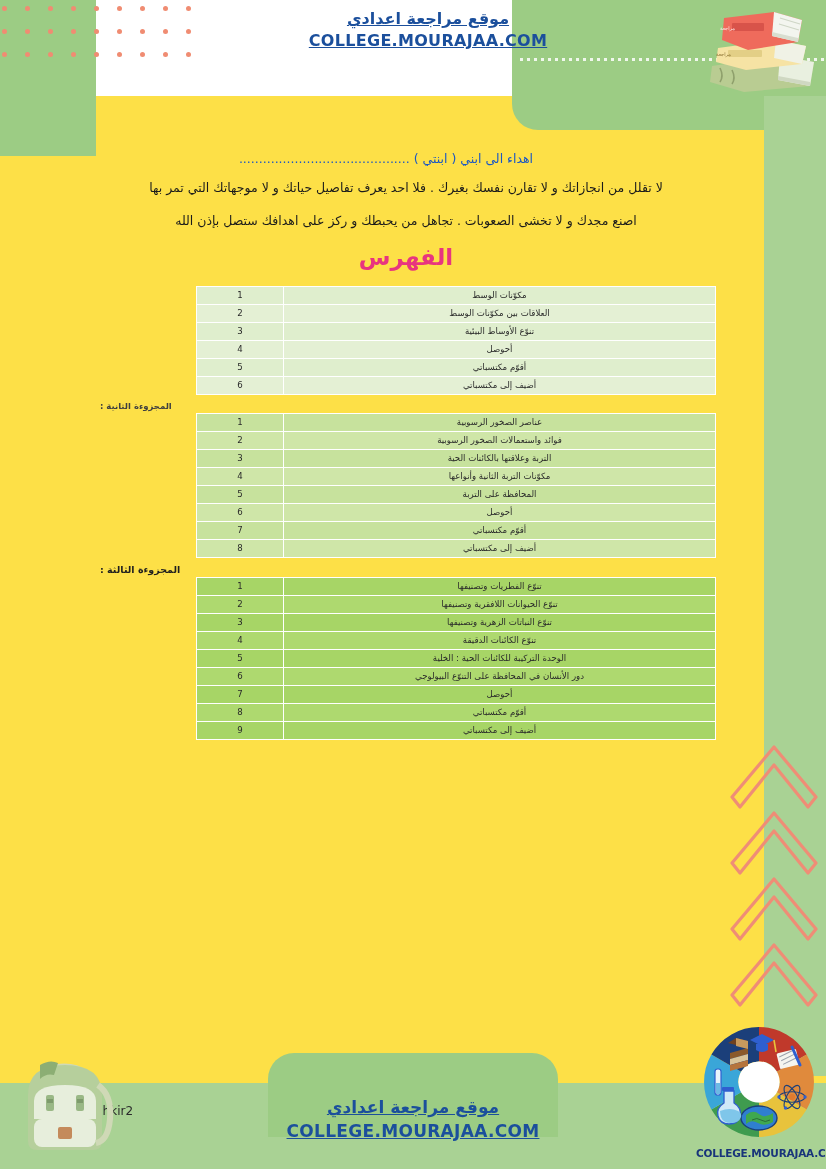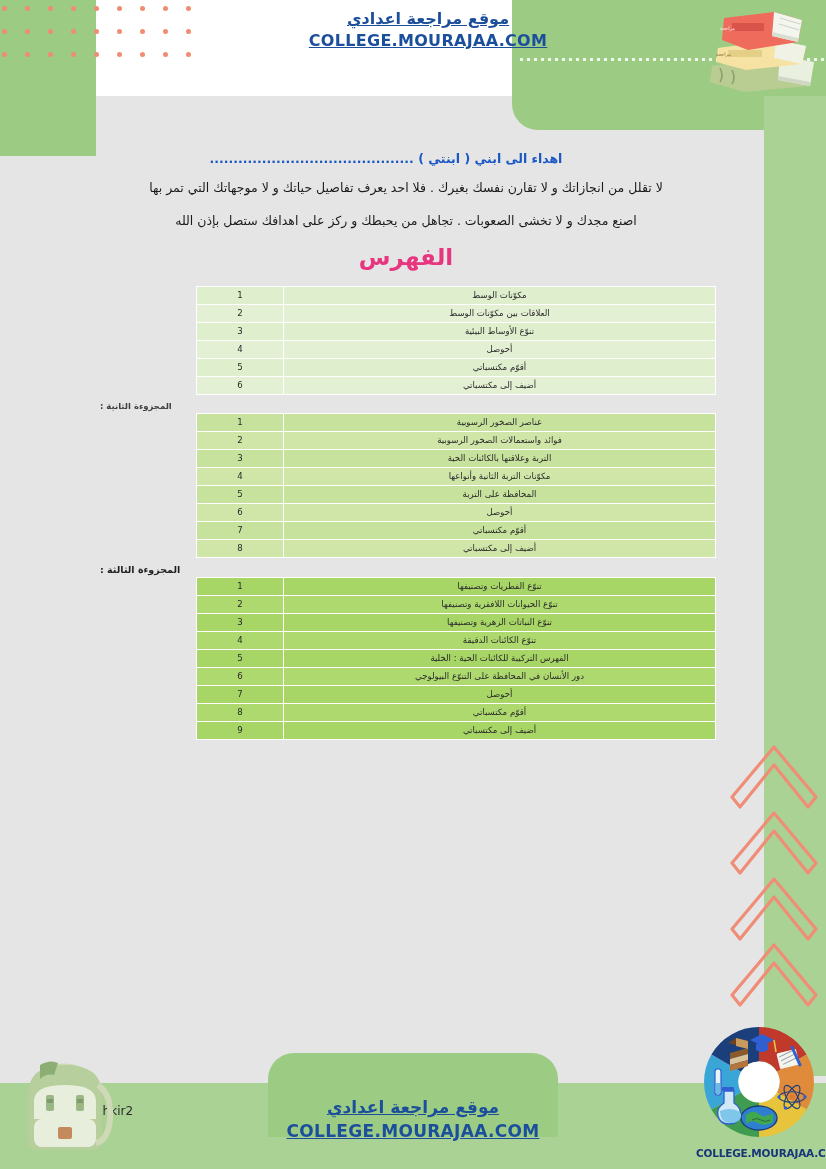--- a/index.html
+++ b/index.html
@@ -12,21 +12,21 @@
     height: 1169px;
     position: relative;
     overflow: hidden;
     font-family: "DejaVu Sans", "Liberation Sans", sans-serif;
   }
 
   
   .page {
     position: absolute;
     inset: 0;
-    background: #e5e5e5;
+    background: #fde047;
   }
 
   
   .top-band {
     position: absolute;
     left: 0; top: 0;
     width: 826px; height: 96px;
     background: #9ccc84;
   }
   .band-white-left {
@@ -113,21 +113,20 @@
     width: 620px;
     direction: rtl;
   }
   .dedication-head {
     font-size: 12.5px;
     color: #1a57c4;
     text-align: center;
     margin: 0 0 9px 0;
     line-height: 1.5;
     padding-right: 40px;
-    font-weight: bold;
   }
   .ded-dots {
     letter-spacing: 1.2px;
     color: #1a57c4;
   }
   .ded-line {
     font-size: 12.5px;
     color: #1b1b1b;
     text-align: center;
     margin: 0 0 13px 0;
@@ -443,21 +442,21 @@
           </tr>
           <tr>
             <td class="toc-label">تنوّع النباتات الزهرية وتصنيفها</td>
             <td class="toc-num">3</td>
           </tr>
           <tr>
             <td class="toc-label">تنوّع الكائنات الدقيقة</td>
             <td class="toc-num">4</td>
           </tr>
           <tr>
-            <td class="toc-label">الفهرس التركيبة للكائنات الحية : الخلية</td>
+            <td class="toc-label">الوحدة التركيبة للكائنات الحية : الخلية</td>
             <td class="toc-num">5</td>
           </tr>
           <tr>
             <td class="toc-label">دور الأنسان في المحافظة على التنوّع البيولوجي</td>
             <td class="toc-num">6</td>
           </tr>
           <tr>
             <td class="toc-label">أحوصل</td>
             <td class="toc-num">7</td>
           </tr>

